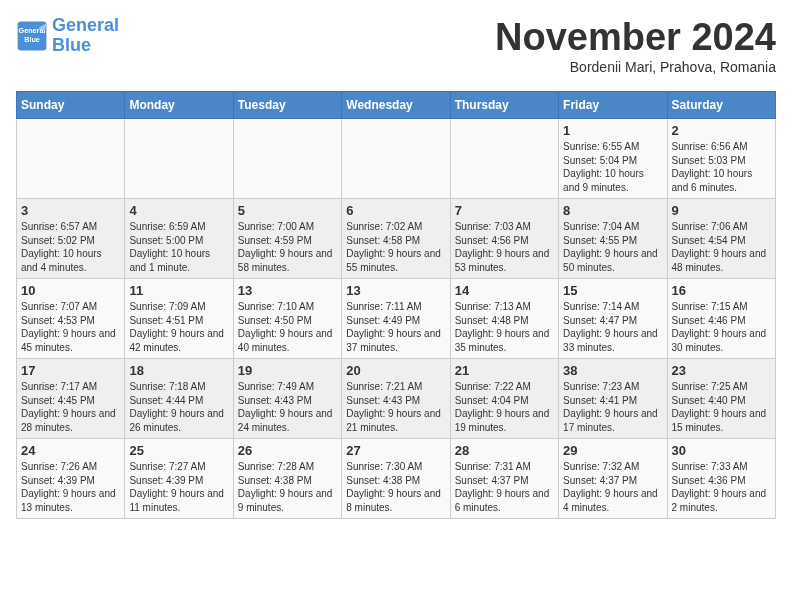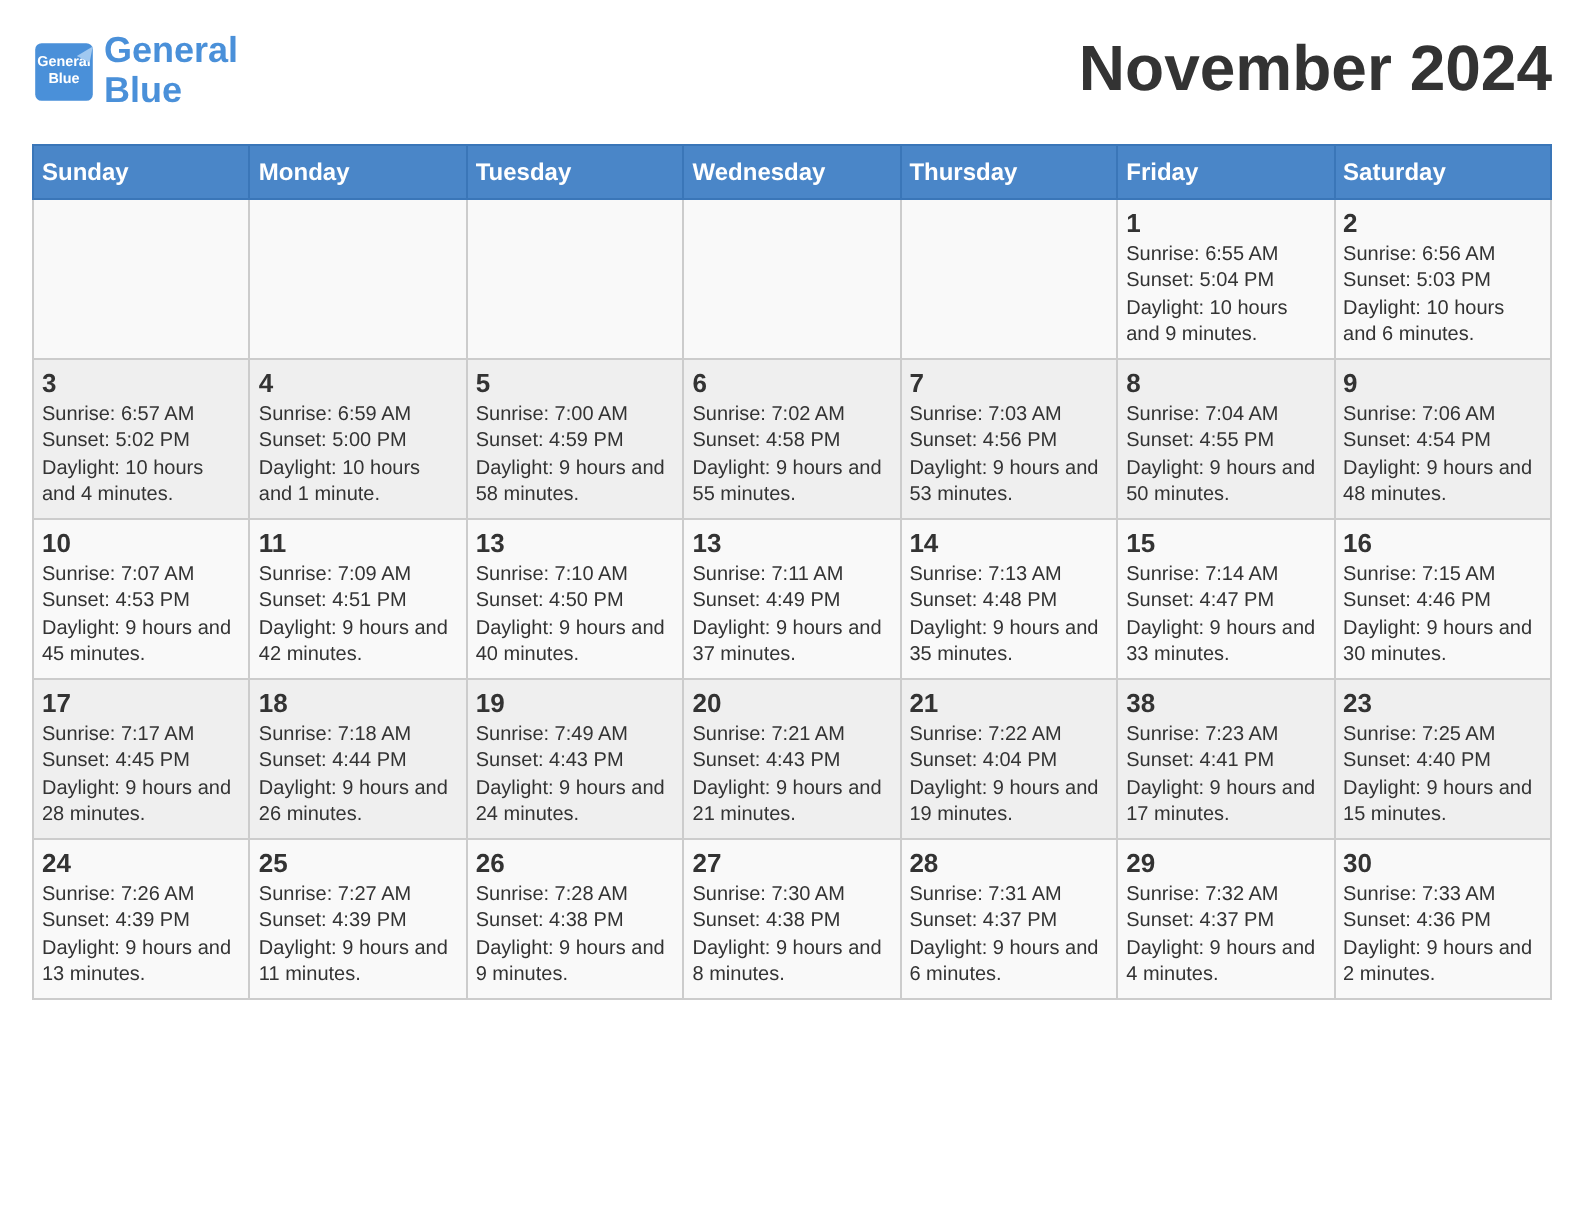--- a/index.html
+++ b/index.html
@@ -31,21 +31,21 @@
       color: #4a90d9;
     }
     .logo-icon {
       width: 32px;
       height: 32px;
     }
     .title-block {
       text-align: right;
     }
     .month-title {
-      font-size: 32px;
+      font-size: 38px;
       font-weight: bold;
       color: #333;
     }
     .subtitle {
       font-size: 14px;
       color: #333;
     }
     table {
       width: 100%;
       border-collapse: collapse;
@@ -106,20 +106,21 @@
       <div class="logo-text">
         <span>General</span>
       </div>
       <div class="logo-text">
         <span>Blue</span>
       </div>
     </div>
   </div>
   <div class="title-block">
     <div class="month-title">November 2024</div>
+    <div class="subtitle">Bordenii Mari, Prahova, Romania</div>
   </div>
 </div>
 
 <table>
   <thead>
     <tr>
     <th>Sunday</th>
         <th>Monday</th>
         <th>Tuesday</th>
         <th>Wednesday</th>

